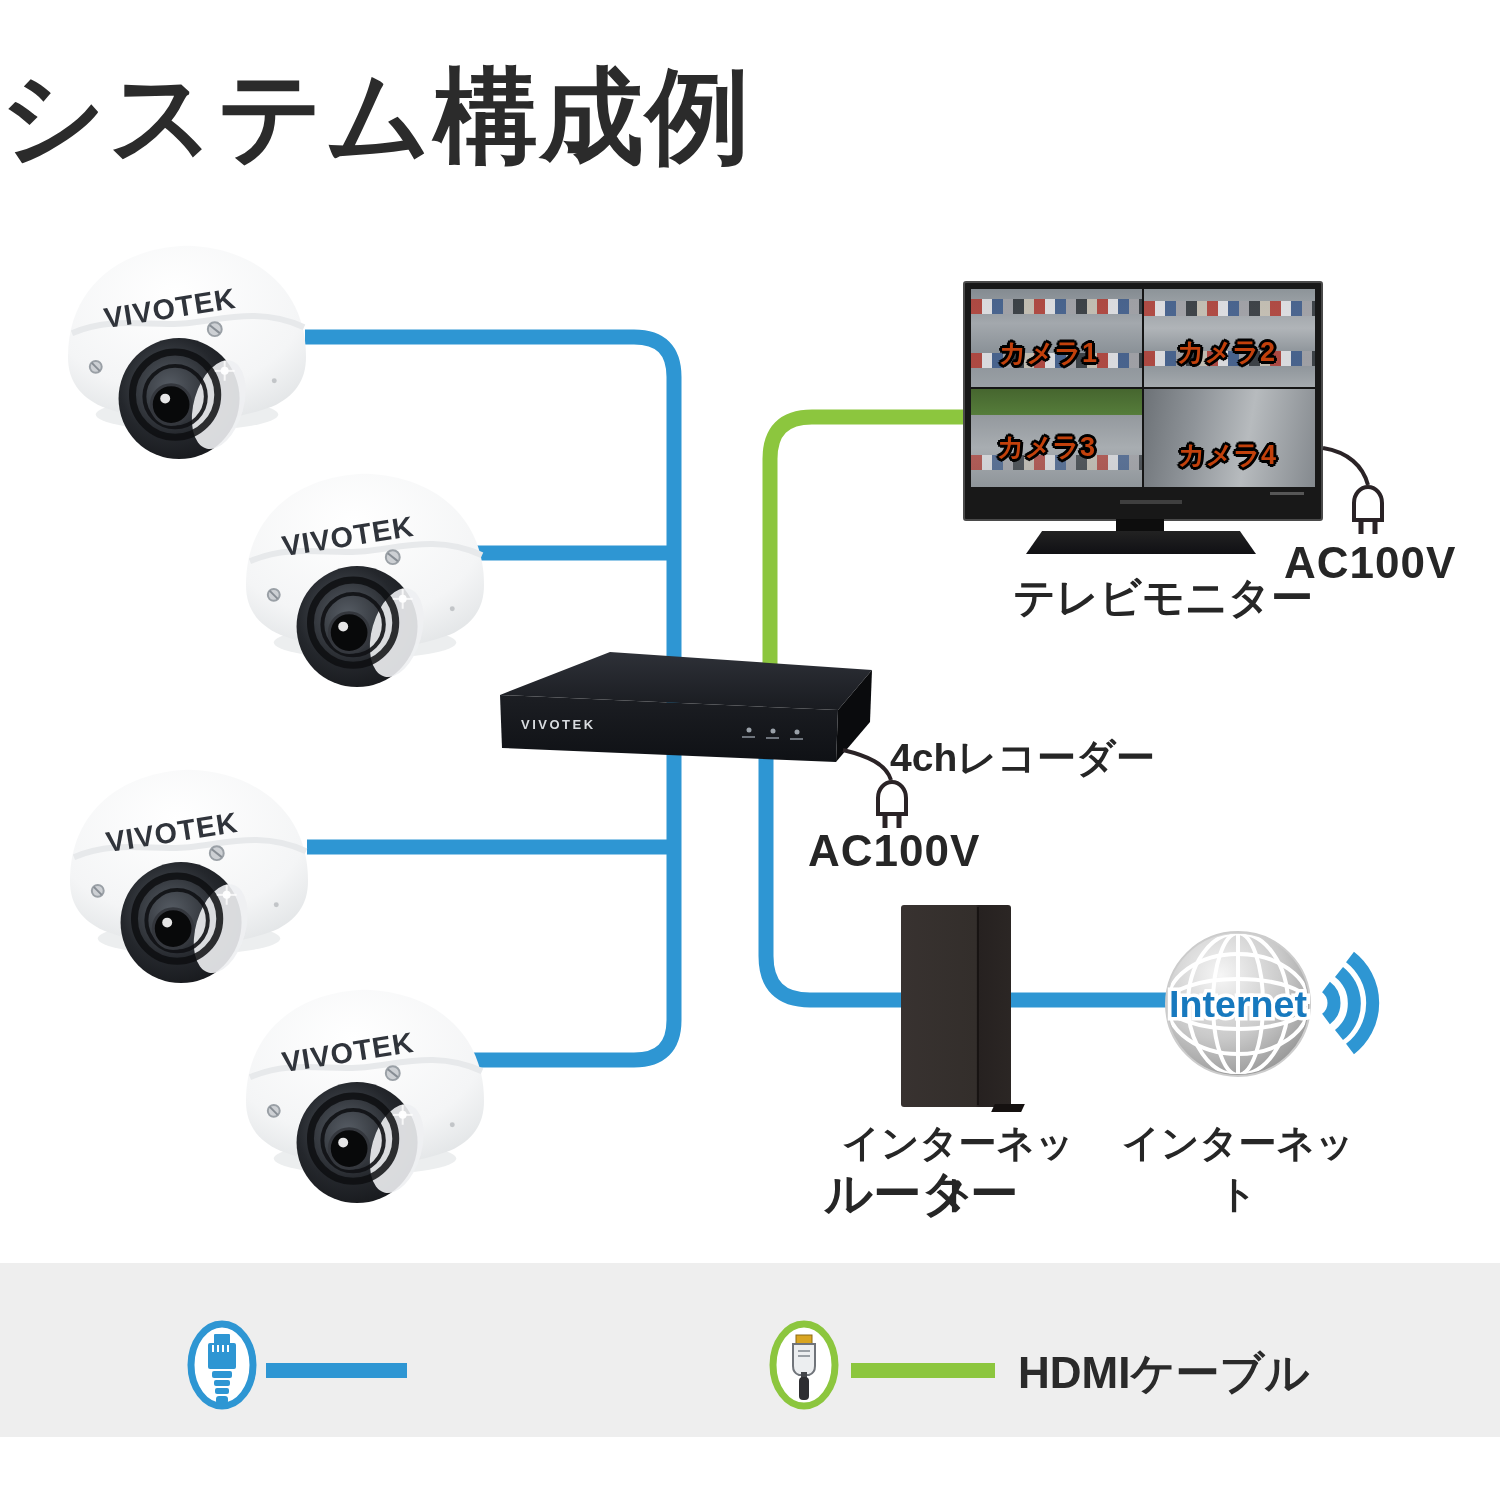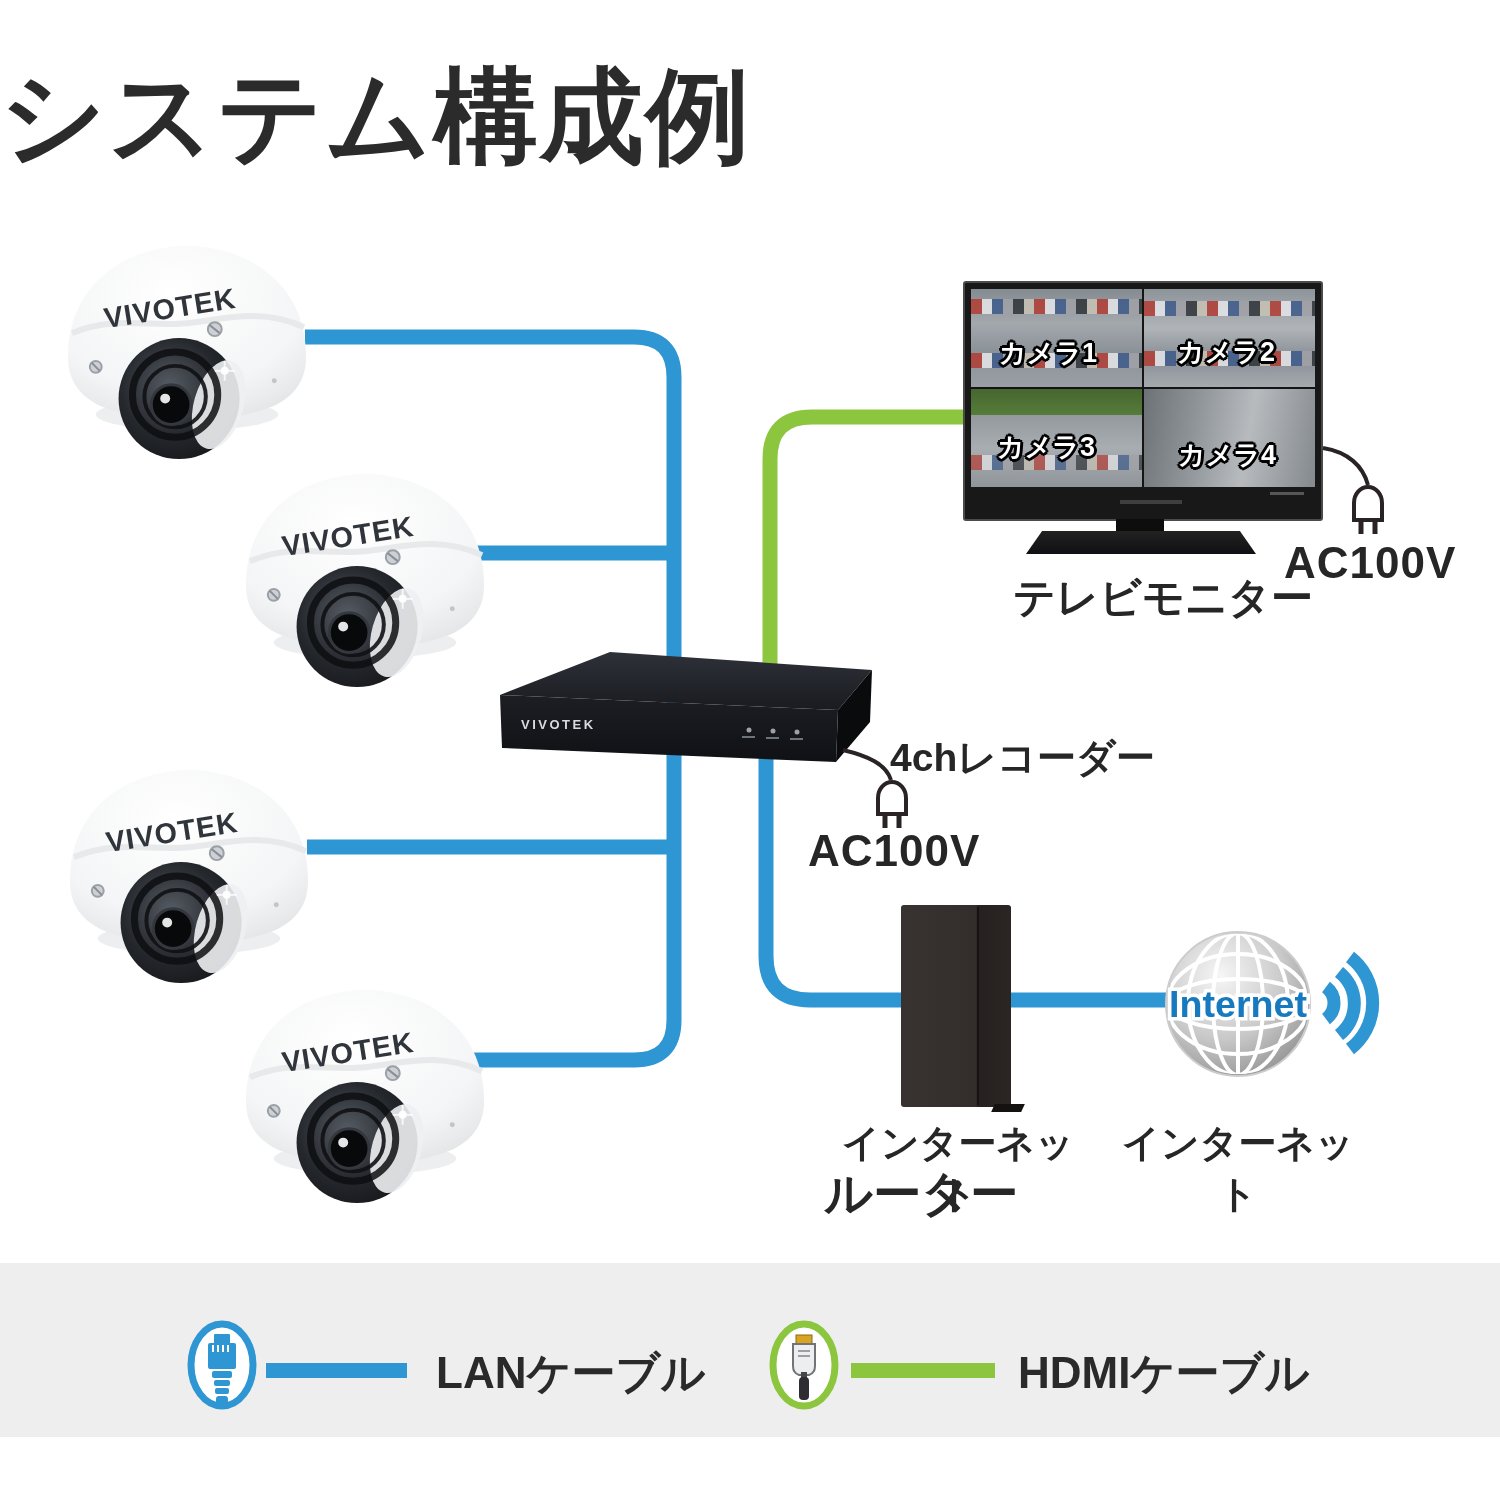--- a/index.html
+++ b/index.html
@@ -23,21 +23,21 @@
   .q2{left:173px;top:0;width:171px;height:98px;
       background:linear-gradient(180deg,#8d9499 0%,#b0b4b8 40%,#878e94 70%,#a5aaae 100%);}
   .q3{left:0;top:100px;width:171px;height:98px;
       background:linear-gradient(180deg,#46662f 0%,#557c3a 26%,#94999e 27%,#a8adb1 60%,#8f959a 100%);}
   .q4{left:173px;top:100px;width:171px;height:98px;
       background:linear-gradient(100deg,#6d7277 0%,#8f9499 30%,#b7bbbe 60%,#84898e 100%);}
   .carband{position:absolute;left:0;right:0;height:15px;opacity:.85;
       background:repeating-linear-gradient(90deg,#b23c33 0 11px,#e6e6e9 11px 21px,#3c5a8a 21px 32px,#a1a1a6 32px 42px,#2e3338 42px 53px,#c9c2b4 53px 63px);}
   .vdiv{position:absolute;left:171px;top:0;width:2px;height:198px;background:#151515;}
   .hdiv{position:absolute;left:0;top:98px;width:344px;height:2px;background:#151515;}
-  .chlabel{position:absolute;color:#ffffff;font-weight:800;font-size:27px;white-space:nowrap;
+  .chlabel{position:absolute;color:#c2410c;font-weight:800;font-size:27px;white-space:nowrap;
       text-shadow:-2px -2px 0 #000,2px -2px 0 #000,-2px 2px 0 #000,2px 2px 0 #000,0 3px 0 #000,3px 0 0 #000,-3px 0 0 #000,0 -3px 0 #000;}
   .tv-neck{left:1116px;top:519px;width:48px;height:14px;background:#0d0d0d;z-index:2;}
   .tv-base{left:1026px;top:531px;width:230px;height:23px;background:linear-gradient(180deg,#222,#101014);
       clip-path:polygon(7% 0,93% 0,100% 100%,0 100%);z-index:2;}
   .tv-badge{left:1120px;top:500px;width:62px;height:4px;background:#3f3f3f;z-index:3;}
   .tv-spec{left:1270px;top:492px;width:34px;height:3px;background:#565656;z-index:3;}
   
   .router{left:901px;top:905px;width:110px;height:202px;z-index:2;
       background:linear-gradient(90deg,#383230 0%,#332e2b 68%,#262120 70%,#2b2624 100%);
       border-radius:3px;}
@@ -233,21 +233,20 @@
       <rect x="30" y="76" width="12" height="8" rx="3"></rect>
     </g>
     <g fill="#ffffff">
       <rect x="26" y="25" width="2" height="7"></rect>
         <rect x="31" y="25" width="2" height="7"></rect>
       <rect x="36" y="25" width="2" height="7"></rect>
         <rect x="41" y="25" width="2" height="7"></rect>
     </g>
   </svg>
   <div class="abs legend-line" style="left:266px;width:141px;background:#2E96D3"></div>
-  <div class="abs legend-text txt" style="left:436px">LANケーブル</div>
 
   <svg class="abs device" style="left:768px;top:1320px" width="72" height="90" viewBox="0 0 72 90">
     <ellipse cx="36" cy="45" rx="31" ry="41" fill="#ffffff" stroke="#8CC63E" stroke-width="7"></ellipse>
     <rect x="28" y="15" width="16" height="9" fill="#D9A521" stroke="#8a6a15" stroke-width="1"></rect>
     <path d="M 25,24 h 22 v 22 q 0,7 -6,9 h -10 q -6,-2 -6,-9 z" fill="#eceef0" stroke="#70747a" stroke-width="2"></path>
     <rect x="30" y="30" width="12" height="2" fill="#9aa0a6"></rect>
     <rect x="30" y="35" width="12" height="2" fill="#9aa0a6"></rect>
     <rect x="33" y="52" width="6" height="6" fill="#44464a"></rect>
     <rect x="31" y="57" width="10" height="23" rx="4" fill="#2e2e32"></rect>
   </svg>

